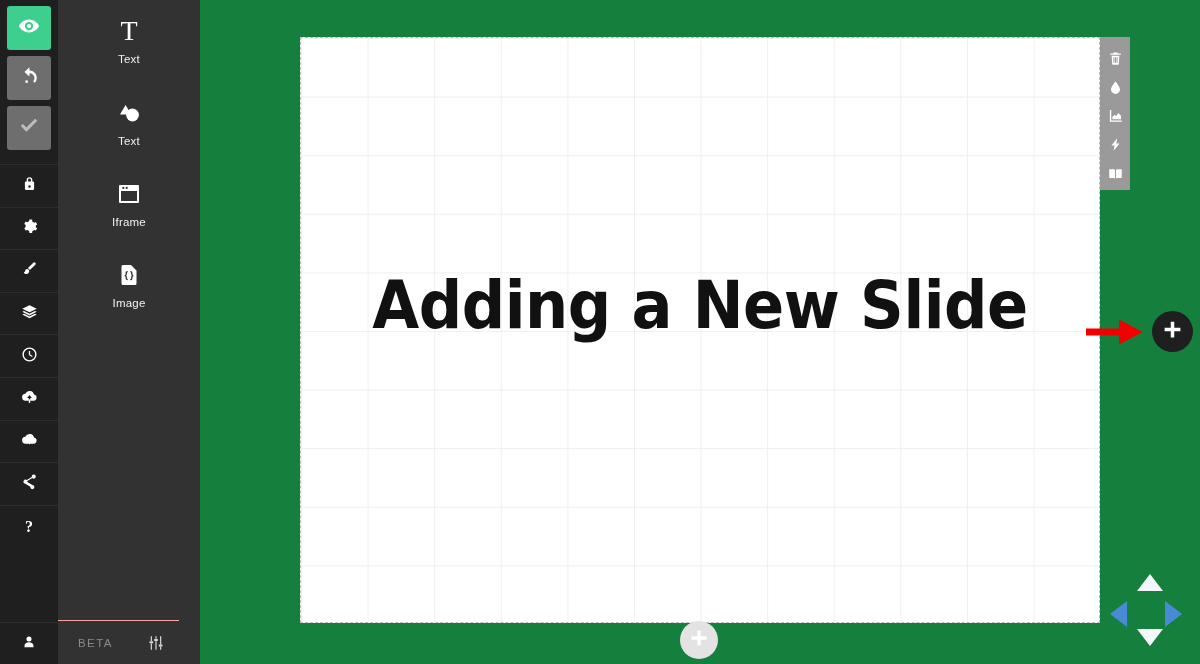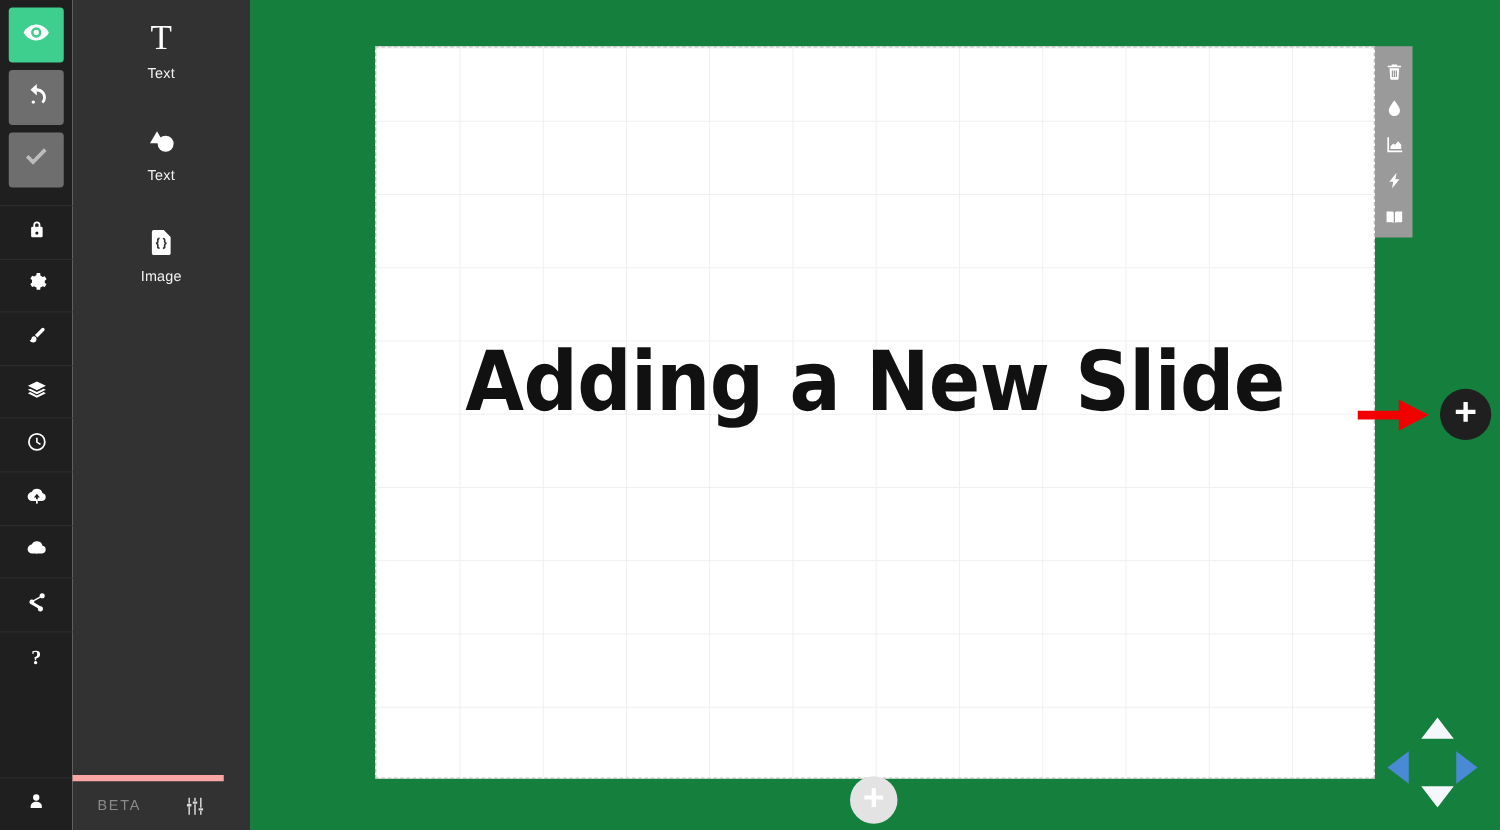--- a/index.html
+++ b/index.html
@@ -69,21 +69,21 @@
     font-size: 11.5px; letter-spacing: .2px;
   }
   .tool .tchar {
     color: #fff; font-family: "Liberation Serif", serif;
     font-size: 28px; line-height: 28px;
   }
 
   #tools-bottom {
     position: absolute; left: 0; bottom: 0;
     width: 121px; height: 44px;
-    border-top: 5px solid #fca5a5;
+    border-top: 1px solid #fca5a5;
     display: flex; align-items: center; justify-content: space-between;
     padding: 0 14px 0 20px;
   }
   #beta {
     color: #8a8a8a; font-size: 11.5px; letter-spacing: 1.4px;
   }
   #sliders { cursor: pointer; display: flex; }
   #sliders svg { width: 18px; height: 18px; fill: #d8d8d8; }
 
   
@@ -318,20 +318,28 @@
     <div class="tool">
       <div class="ticon">
         <svg viewBox="0 0 24 24">
             <circle cx="15.5" cy="14" r="6.4"></circle>
             <path d="M8.6 4 3 13.6h11.2z"></path>
           </svg>
       </div>
       <div class="tlabel">Text</div>
     </div>
 
+    <div class="tool">
+      <div class="ticon">
+        <svg viewBox="0 0 24 24">
+            <path d="M21 3H3a1 1 0 0 0-1 1v16a1 1 0 0 0 1 1h18a1 1 0 0 0 1-1V4a1 1 0 0 0-1-1zm-1 16H4V9h16zM6.3 7a1.1 1.1 0 1 1 0-2.2A1.1 1.1 0 0 1 6.3 7zm3.4 0a1.1 1.1 0 1 1 0-2.2A1.1 1.1 0 0 1 9.7 7z"></path>
+          </svg>
+      </div>
+      <div class="tlabel">Iframe</div>
+    </div>
 
     <div class="tool">
       <div class="ticon">
         <svg viewBox="0 0 24 24">
             <path d="M14 2H6a1.5 1.5 0 0 0-1.5 1.5v17A1.5 1.5 0 0 0 6 22h12a1.5 1.5 0 0 0 1.5-1.5V7.5zm-3.3 15.2c-1.6-.2-2.1-.7-2.1-1.9v-1.1c0-.6-.2-.9-.9-.9v-1.4c.7 0 .9-.3.9-.9v-1.1c0-1.2.5-1.7 2.1-1.9v1.3c-.6.1-.8.3-.8.9v1.1c0 .7-.3 1.1-.9 1.3.6.2.9.6.9 1.3v1.1c0 .6.2.8.8.9zm2.6 0v-1.3c.6-.1.8-.3.8-.9v-1.1c0-.7.3-1.1.9-1.3-.6-.2-.9-.6-.9-1.3v-1.1c0-.6-.2-.8-.8-.9V8.1c1.6.2 2.1.7 2.1 1.9v1.1c0 .6.2.9.9.9v1.4c-.7 0-.9.3-.9.9v1.1c0 1.2-.5 1.7-2.1 1.9z"></path>
           </svg>
       </div>
       <div class="tlabel">Image</div>
     </div>
 

